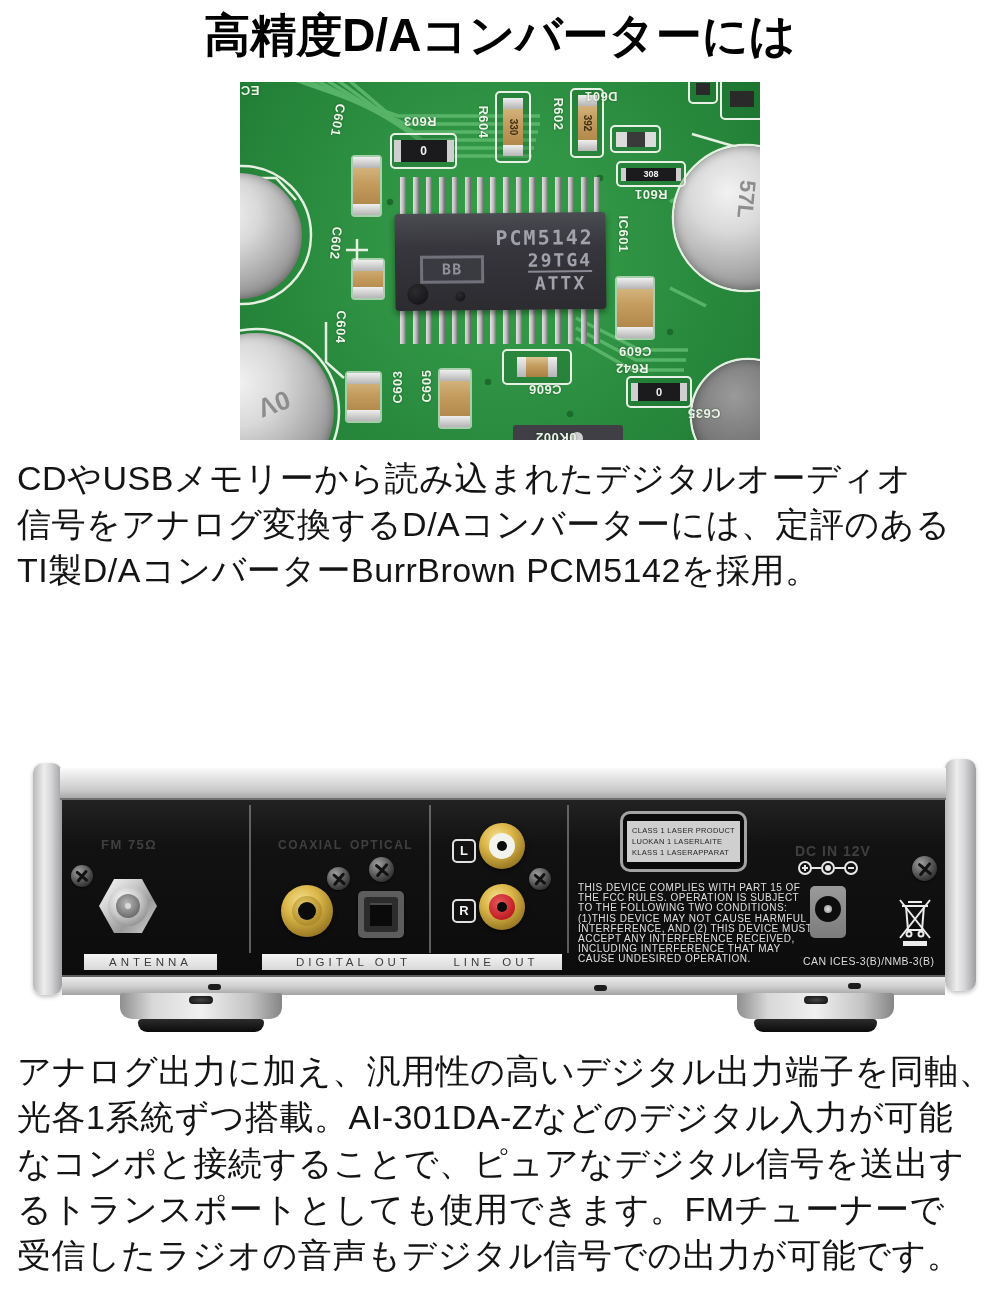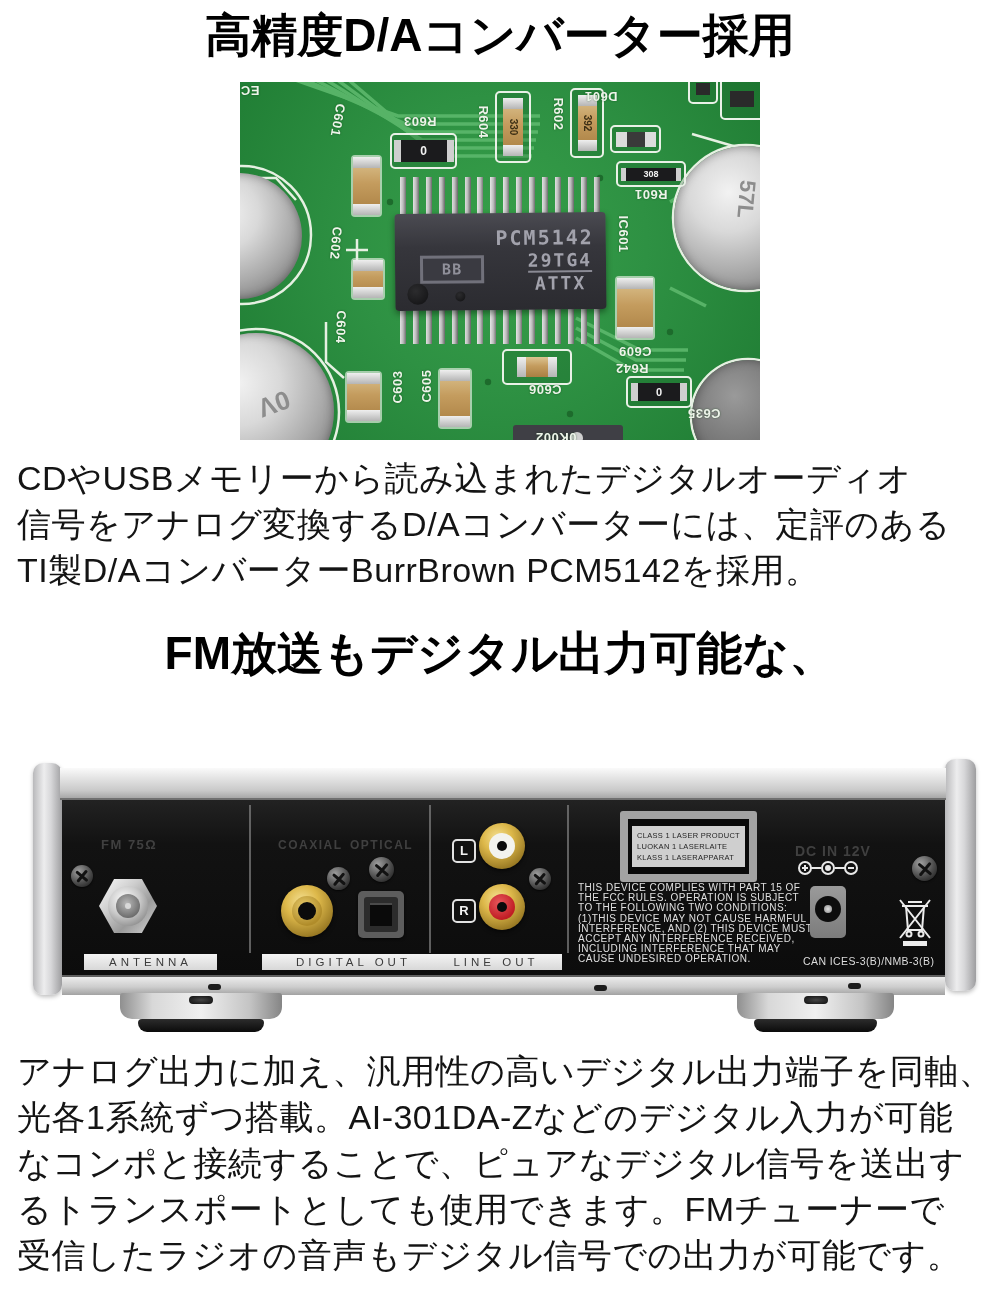--- a/index.html
+++ b/index.html
@@ -65,39 +65,39 @@
     background:linear-gradient(135deg,#fbfbfb 0%,#cfcfcf 35%,#9a9a9a 65%,#d6d6d6 100%); }
   .rca { border-radius:50%; background:radial-gradient(circle at 40% 32%, #f4e093 0%, #ddb84a 35%, #9a7a24 75%, #6e571a 100%);
     box-shadow:0 2px 4px rgba(0,0,0,.6); }
   .rca .mid { left:50%; top:50%; transform:translate(-50%,-50%); border-radius:50%; }
   .rca .hole { left:50%; top:50%; transform:translate(-50%,-50%); border-radius:50%; background:#0b0b0b; }
   .badge { width:20px; height:20px; border:2px solid #e2e2e2; border-radius:5px; color:#f2f2f2;
     font-size:13px; font-weight:bold; text-align:center; line-height:20px; }
   .opt { background:#5d5d5d; border-radius:5px; box-shadow:0 1px 3px rgba(0,0,0,.7); }
   .opt .o1 { left:6px; right:6px; top:6px; bottom:6px; background:#2c2c2c; border-radius:3px; }
   .opt .o2 { left:12px; right:12px; top:12px; bottom:12px; background:#0a0a0a; border-top:2px solid #4a4a4a; }
-  .laser-outer { left:620px; top:56px; width:121px; height:55px; background:#0a0a0a; border:8px solid #a3a3a3;
-    border-radius:3px; display:flex; align-items:center; justify-content:center; }
+  .laser-outer { left:620px; top:56px; width:121px; height:55px; background:#0a0a0a; border:3px solid #a3a3a3;
+    border-radius:10px; display:flex; align-items:center; justify-content:center; }
   .laser-inner { position:static; background:#cfcfcf; padding:4px 5px; }
   .laser-inner div { position:static; font-size:7.5px; line-height:11px; color:#1f1f1f; letter-spacing:.3px; white-space:nowrap; }
   .fcc { left:578px; top:128px; }
   .fcc div { position:static; font-size:10px; line-height:10.2px; color:#e0e0e0; font-weight:normal; letter-spacing:.5px; white-space:nowrap; }
   .bstrip { background:linear-gradient(180deg,#ececec 0%,#cdcdcd 55%,#a2a2a2 100%); border-top:2px solid #5f5f5f; }
   .bscrew { width:13px; height:6px; border-radius:3px; background:#1c1c1c; }
   .foot .ftop { position:static; display:block; width:100%; height:26px; border-radius:3px 3px 12px 12px; position:relative;
     background:linear-gradient(90deg,#8f8f8f 0%,#d8d8d8 20%,#f0f0f0 50%,#c4c4c4 80%,#858585 100%); }
   .foot .ftop::after { content:""; position:absolute; left:50%; top:3px; transform:translateX(-50%);
     width:24px; height:8px; border-radius:4px; background:radial-gradient(#454545,#0e0e0e); }
   .foot .fring { position:static; display:block; margin:0 auto; width:78%; height:13px; border-radius:4px 4px 9px 9px;
     background:linear-gradient(180deg,#2c2c2c,#0b0b0b); }
 </style>
 </head>
 <body>
 
-<div class="h1" style="margin-top:6px;">高精度D/Aコンバーター採用</div>
+<div class="h1" style="margin-top:6px;">高精度D/Aコンバーターには</div>
 
 <div class="pcb">
   <svg style="left:0;top:0;" width="520" height="358" viewBox="0 0 520 358">
     <g stroke="#5ab66a" stroke-width="3.5" fill="none" opacity="0.95">
       <path d="M44,-6 L158,34 H300"></path>
         <path d="M56,-6 L166,42 H300"></path>
         <path d="M68,-6 L174,50 H298"></path>
       <path d="M80,-6 L182,58 H296"></path>
         <path d="M92,-6 L190,66 H294"></path>
         <path d="M104,-6 L198,74 H292"></path>
@@ -205,21 +205,20 @@
   <span class="pcb-label" style="left:316px;top:355px;transform:translate(-50%,-50%) rotate(180deg);">0K002</span>
 </div>
 
 <div class="para" style="position:absolute;left:0;top:455px;width:1000px;">
   <div>CDやUSBメモリーから読み込まれたデジタルオーディオ</div>
   <div>信号をアナログ変換するD/Aコンバーターには、定評のある</div>
   <div>TI製D/AコンバーターBurrBrown PCM5142を採用。</div>
 </div>
 
 <div class="h2" style="position:absolute;left:0;top:625px;width:1000px;">
-  <div>FM放送もデジタル出力可能な、</div>
 </div>
 
 <div class="panel">
   <div class="sidecap" style="left:33px;top:8px;width:29px;height:232px;"></div>
   <div class="sidecap" style="left:945px;top:4px;width:31px;height:232px;"></div>
   <div class="topstrip" style="left:60px;top:13px;width:886px;height:30px;"></div>
   <div class="blackpanel" style="left:62px;top:45px;width:883px;height:175px;"></div>
   <div class="divider" style="left:249px;top:50px;height:148px;"></div>
   <div class="divider" style="left:429px;top:50px;height:148px;"></div>
   <div class="divider" style="left:567px;top:50px;height:148px;"></div>

